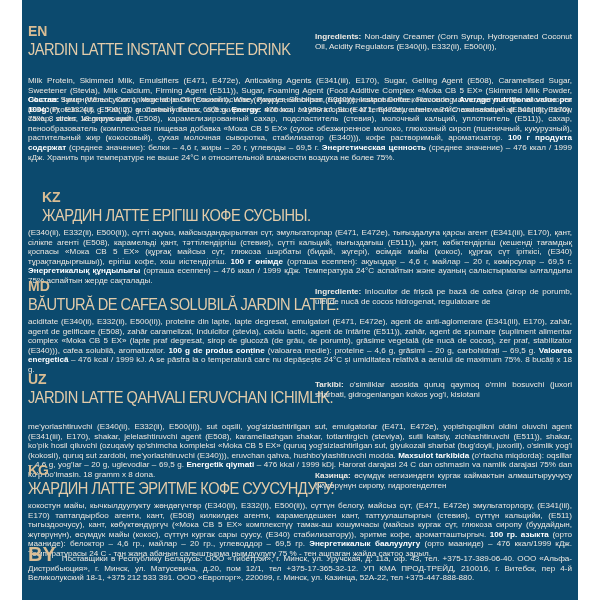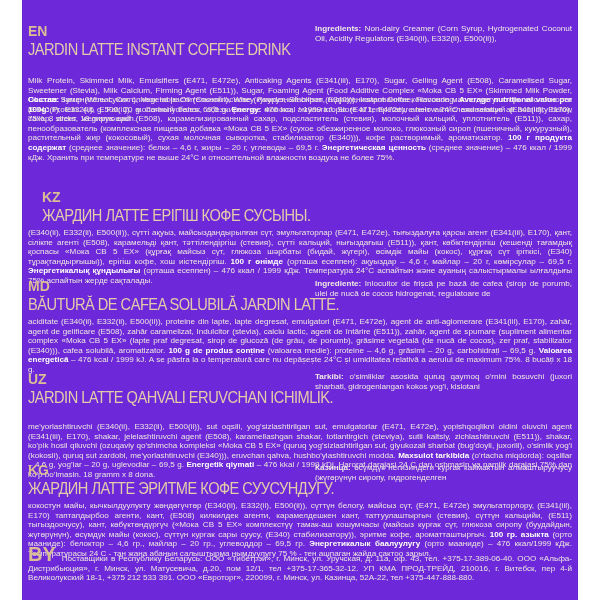--- a/index.html
+++ b/index.html
@@ -1,39 +1,39 @@
 <!DOCTYPE html>
 <html><head>
 <meta charset="utf-8">
 <style>
   html, body { margin:0; padding:0; background:#ffffff; }
   body { width:600px; height:600px; position:relative; overflow:hidden; font-family:"Liberation Sans", sans-serif; }
   .label {
     position:absolute; left:22px; top:0; width:556px; height:600px;
-    background:#6d28d9; color:#efeae3; box-sizing:border-box; padding:22px 6px 0 6px;
+    background:#0c4a6e; color:#efeae3; box-sizing:border-box; padding:22px 6px 0 6px;
   }
   .section { position:relative; margin-bottom:3px; }
   .head-row { display:block; }
   .lang {
     display:inline-block; font-family:"Liberation Sans", sans-serif; font-weight:bold;
     color:#d9bd94; font-size:14px; margin-right:4px; vertical-align:baseline;
   }
   .title {
     font-family:"Liberation Sans Narrow","Liberation Sans", sans-serif;
     font-stretch:condensed; color:#e3ccaa; font-size:17px; letter-spacing:-0.6px;
     transform:scaleX(0.86); transform-origin:left; display:inline-block; white-space:nowrap;
     vertical-align:baseline;
   }
   .title b { color:#f1d8b0; }
   .body {
     font-size:8.1px; line-height:9.6px; text-align:justify; color:#ece7e0;
   }
   .body b { color:#ffffff; }
   .ingr-float {
-    position:absolute; right:0; top:2px; width:257px; font-size:8.1px; line-height:9.6px; text-align:justify;
+    position:absolute; right:0; top:10px; width:257px; font-size:8.1px; line-height:9.6px; text-align:justify;
   }
   .by-lang { font-size:20px; color:#d9bd94; font-weight:bold; margin-right:6px; }
 </style>
 </head>
 <body>
 
 <div class="label">
 
   <div class="section" style="height:70px">
     <div class="head-row" style="width:290px;">

